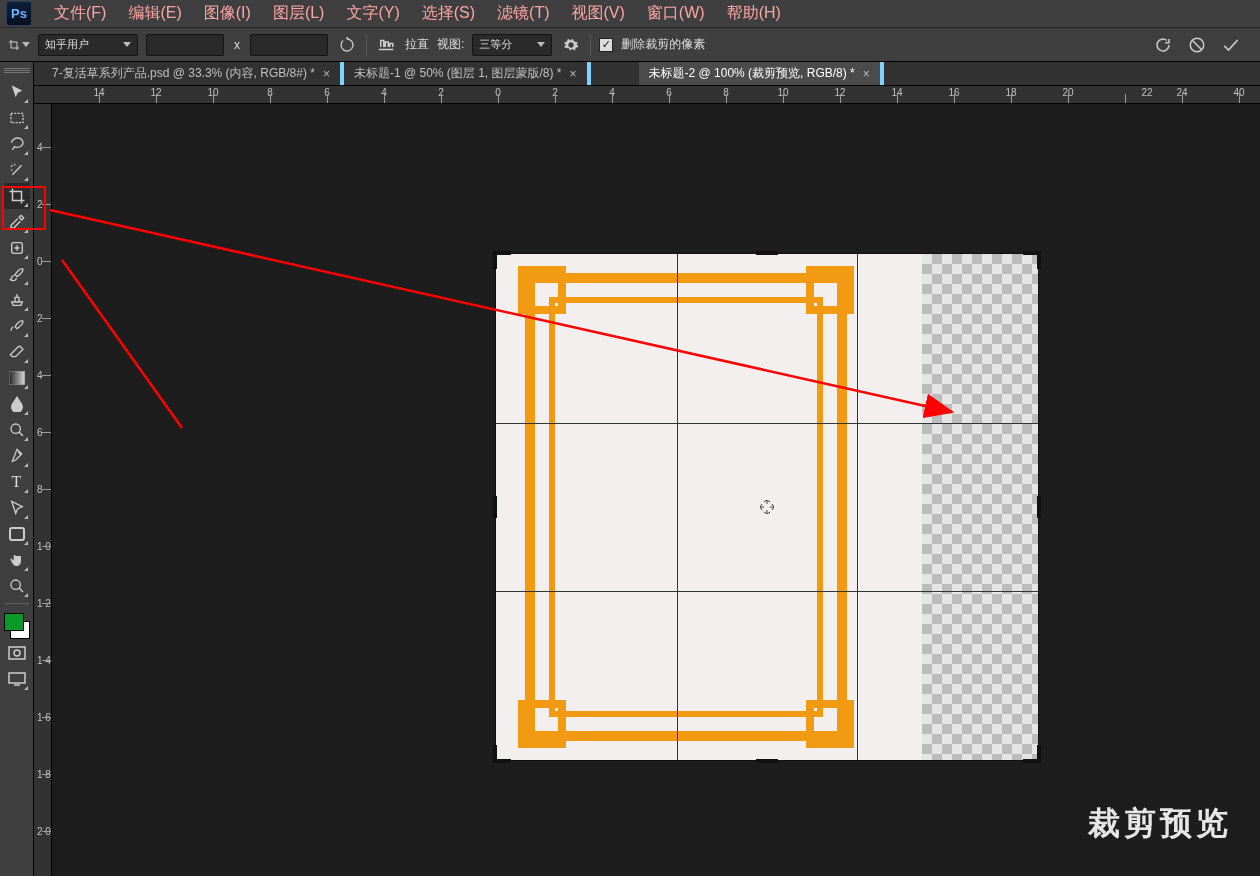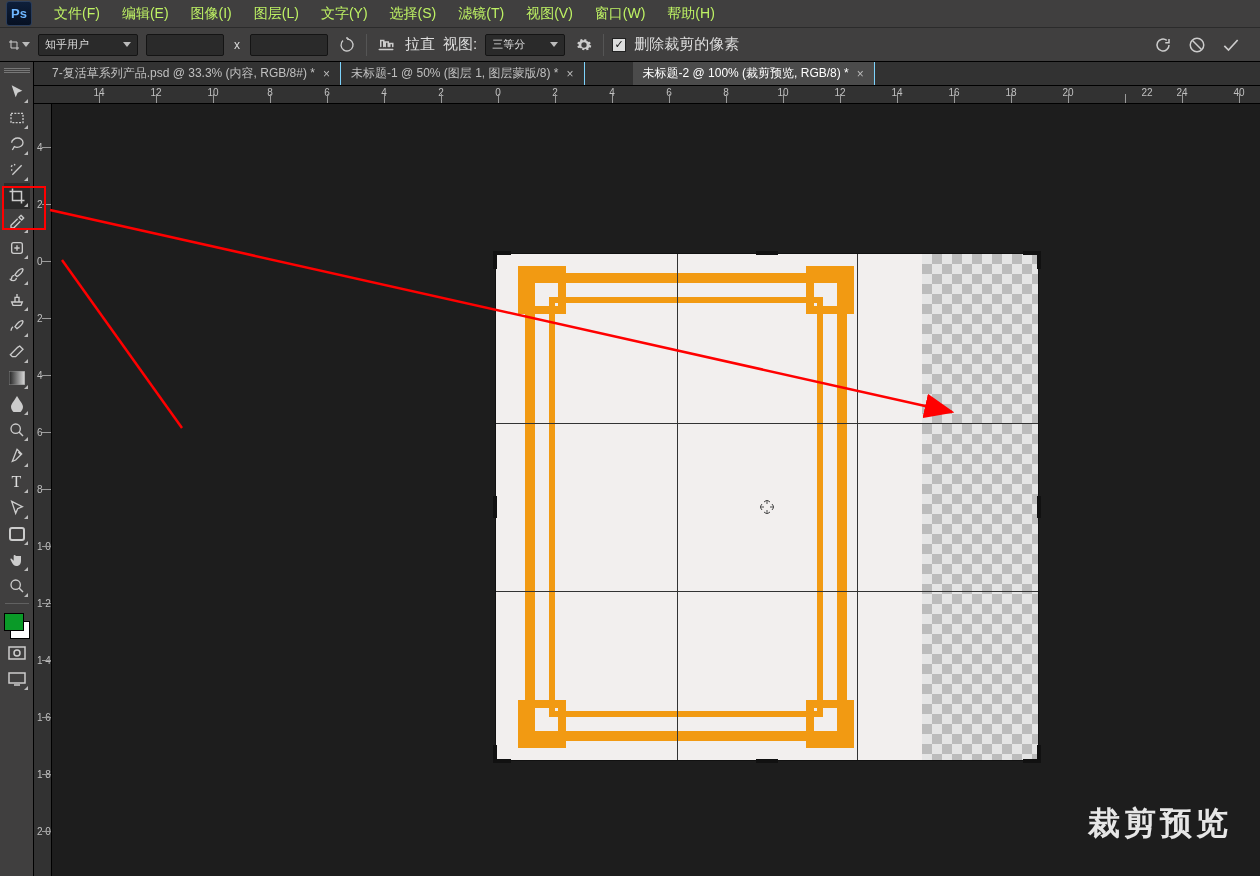--- a/index.html
+++ b/index.html
@@ -34,22 +34,22 @@
   display: flex;
   align-items: center;
   justify-content: center;
   color: #6fb7ff;
   font-weight: bold;
   font-size: 13px;
   margin-right: 8px;
 }
 .menubar .menuitem {
   padding: 4px 8px;
-  color: #bef264;
-  font-size: 14px;
+  color: #fca5a5;
+  font-size: 16px;
   cursor: default;
 }
 
 
 .optionsbar {
   height: 34px;
   background: #403f3f;
   display: flex;
   align-items: center;
   gap: 8px;
@@ -84,21 +84,21 @@
   margin-left: 6px;
 }
 .icon-btn {
   width: 22px;
   height: 22px;
   display: flex;
   align-items: center;
   justify-content: center;
   color: #ccc;
 }
-.opt-label { font-size: 15px; color: #ddd; }
+.opt-label { font-size: 12px; color: #ddd; }
 .dd-view { width: 80px; }
 .checkbox-on {
   width: 14px; height: 14px;
   border: 1px solid #222;
   background: #ddd;
   display: flex; align-items: center; justify-content: center;
 }
 .checkbox-on::after {
   content: "✓";
   color: #111;
@@ -117,21 +117,21 @@
   gap: 0;
   border-bottom: 1px solid #000;
 }
 .doc-tab {
   display: flex;
   align-items: center;
   gap: 8px;
   padding: 0 10px;
   font-size: 12px;
   color: #c0c0c0;
-  border-right: 1px solid #7dd3fc;
+  border-right: 4px solid #7dd3fc;
 }
 .doc-tab.active {
   background: #4b4b4b;
   color: #fff;
   margin-left: 48px;
 }
 .doc-tab .close-x { color: #bbb; font-size: 12px; }
 
 .h-ruler {
   position: absolute;

